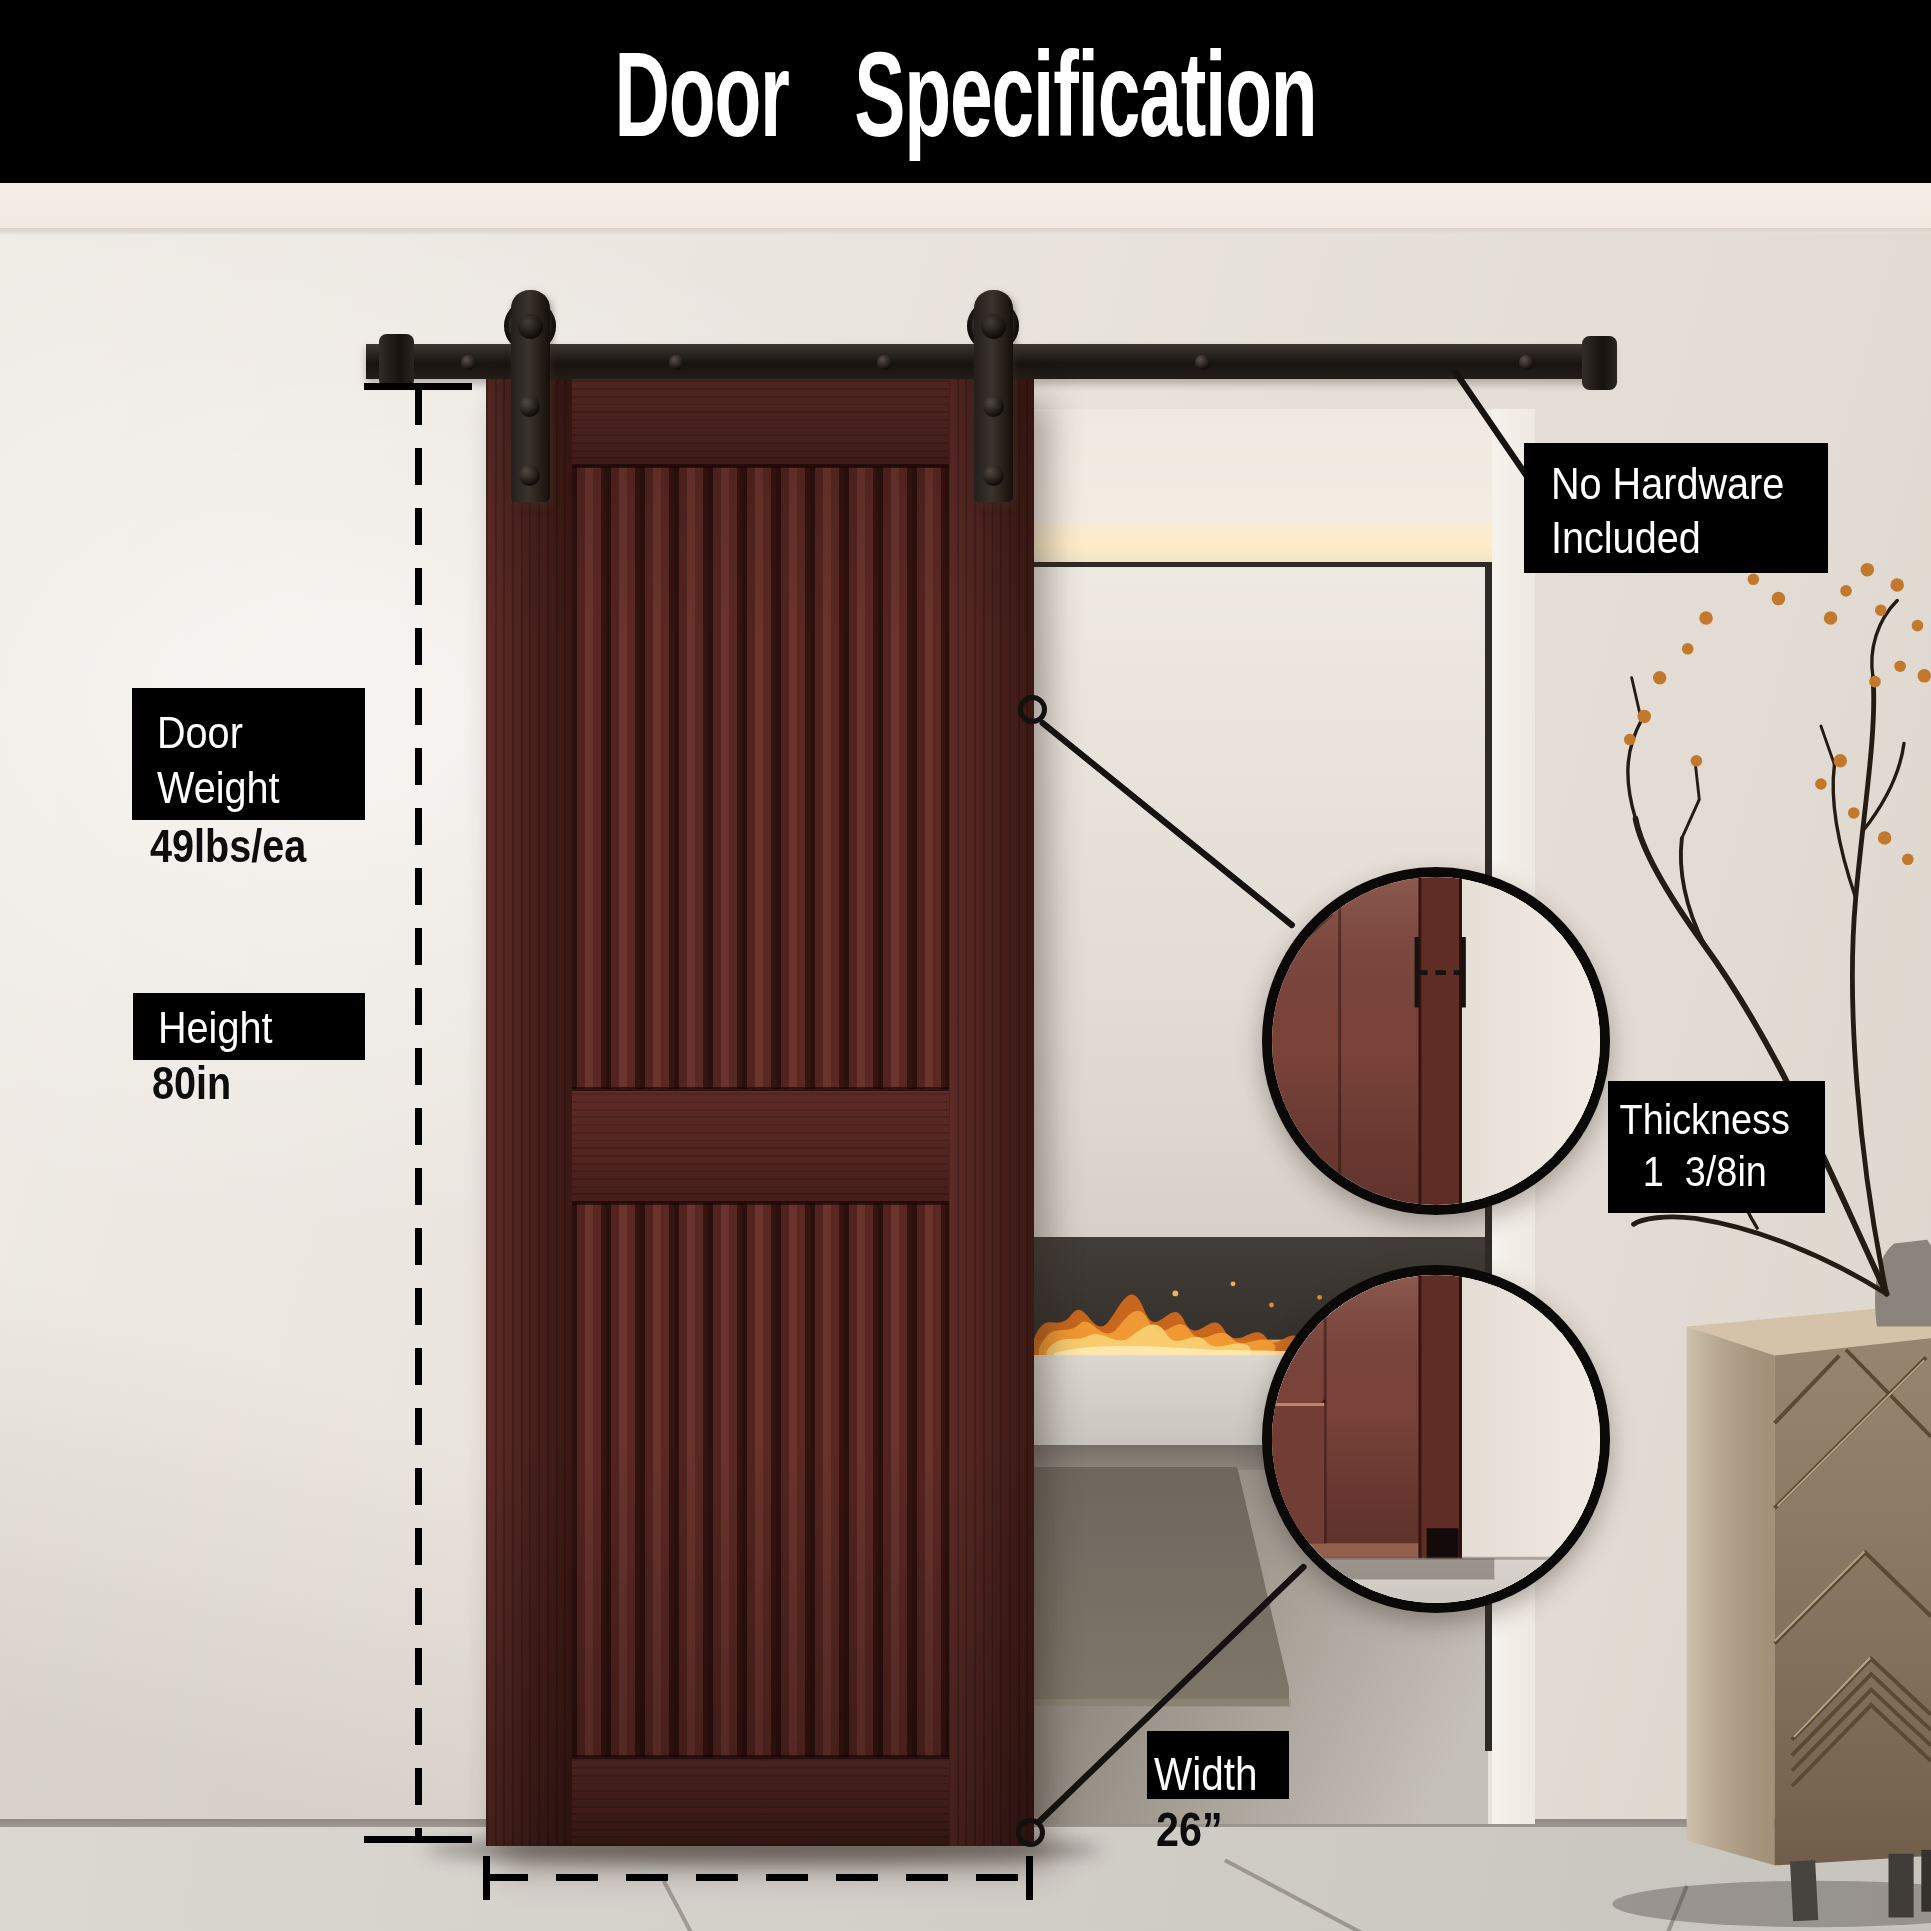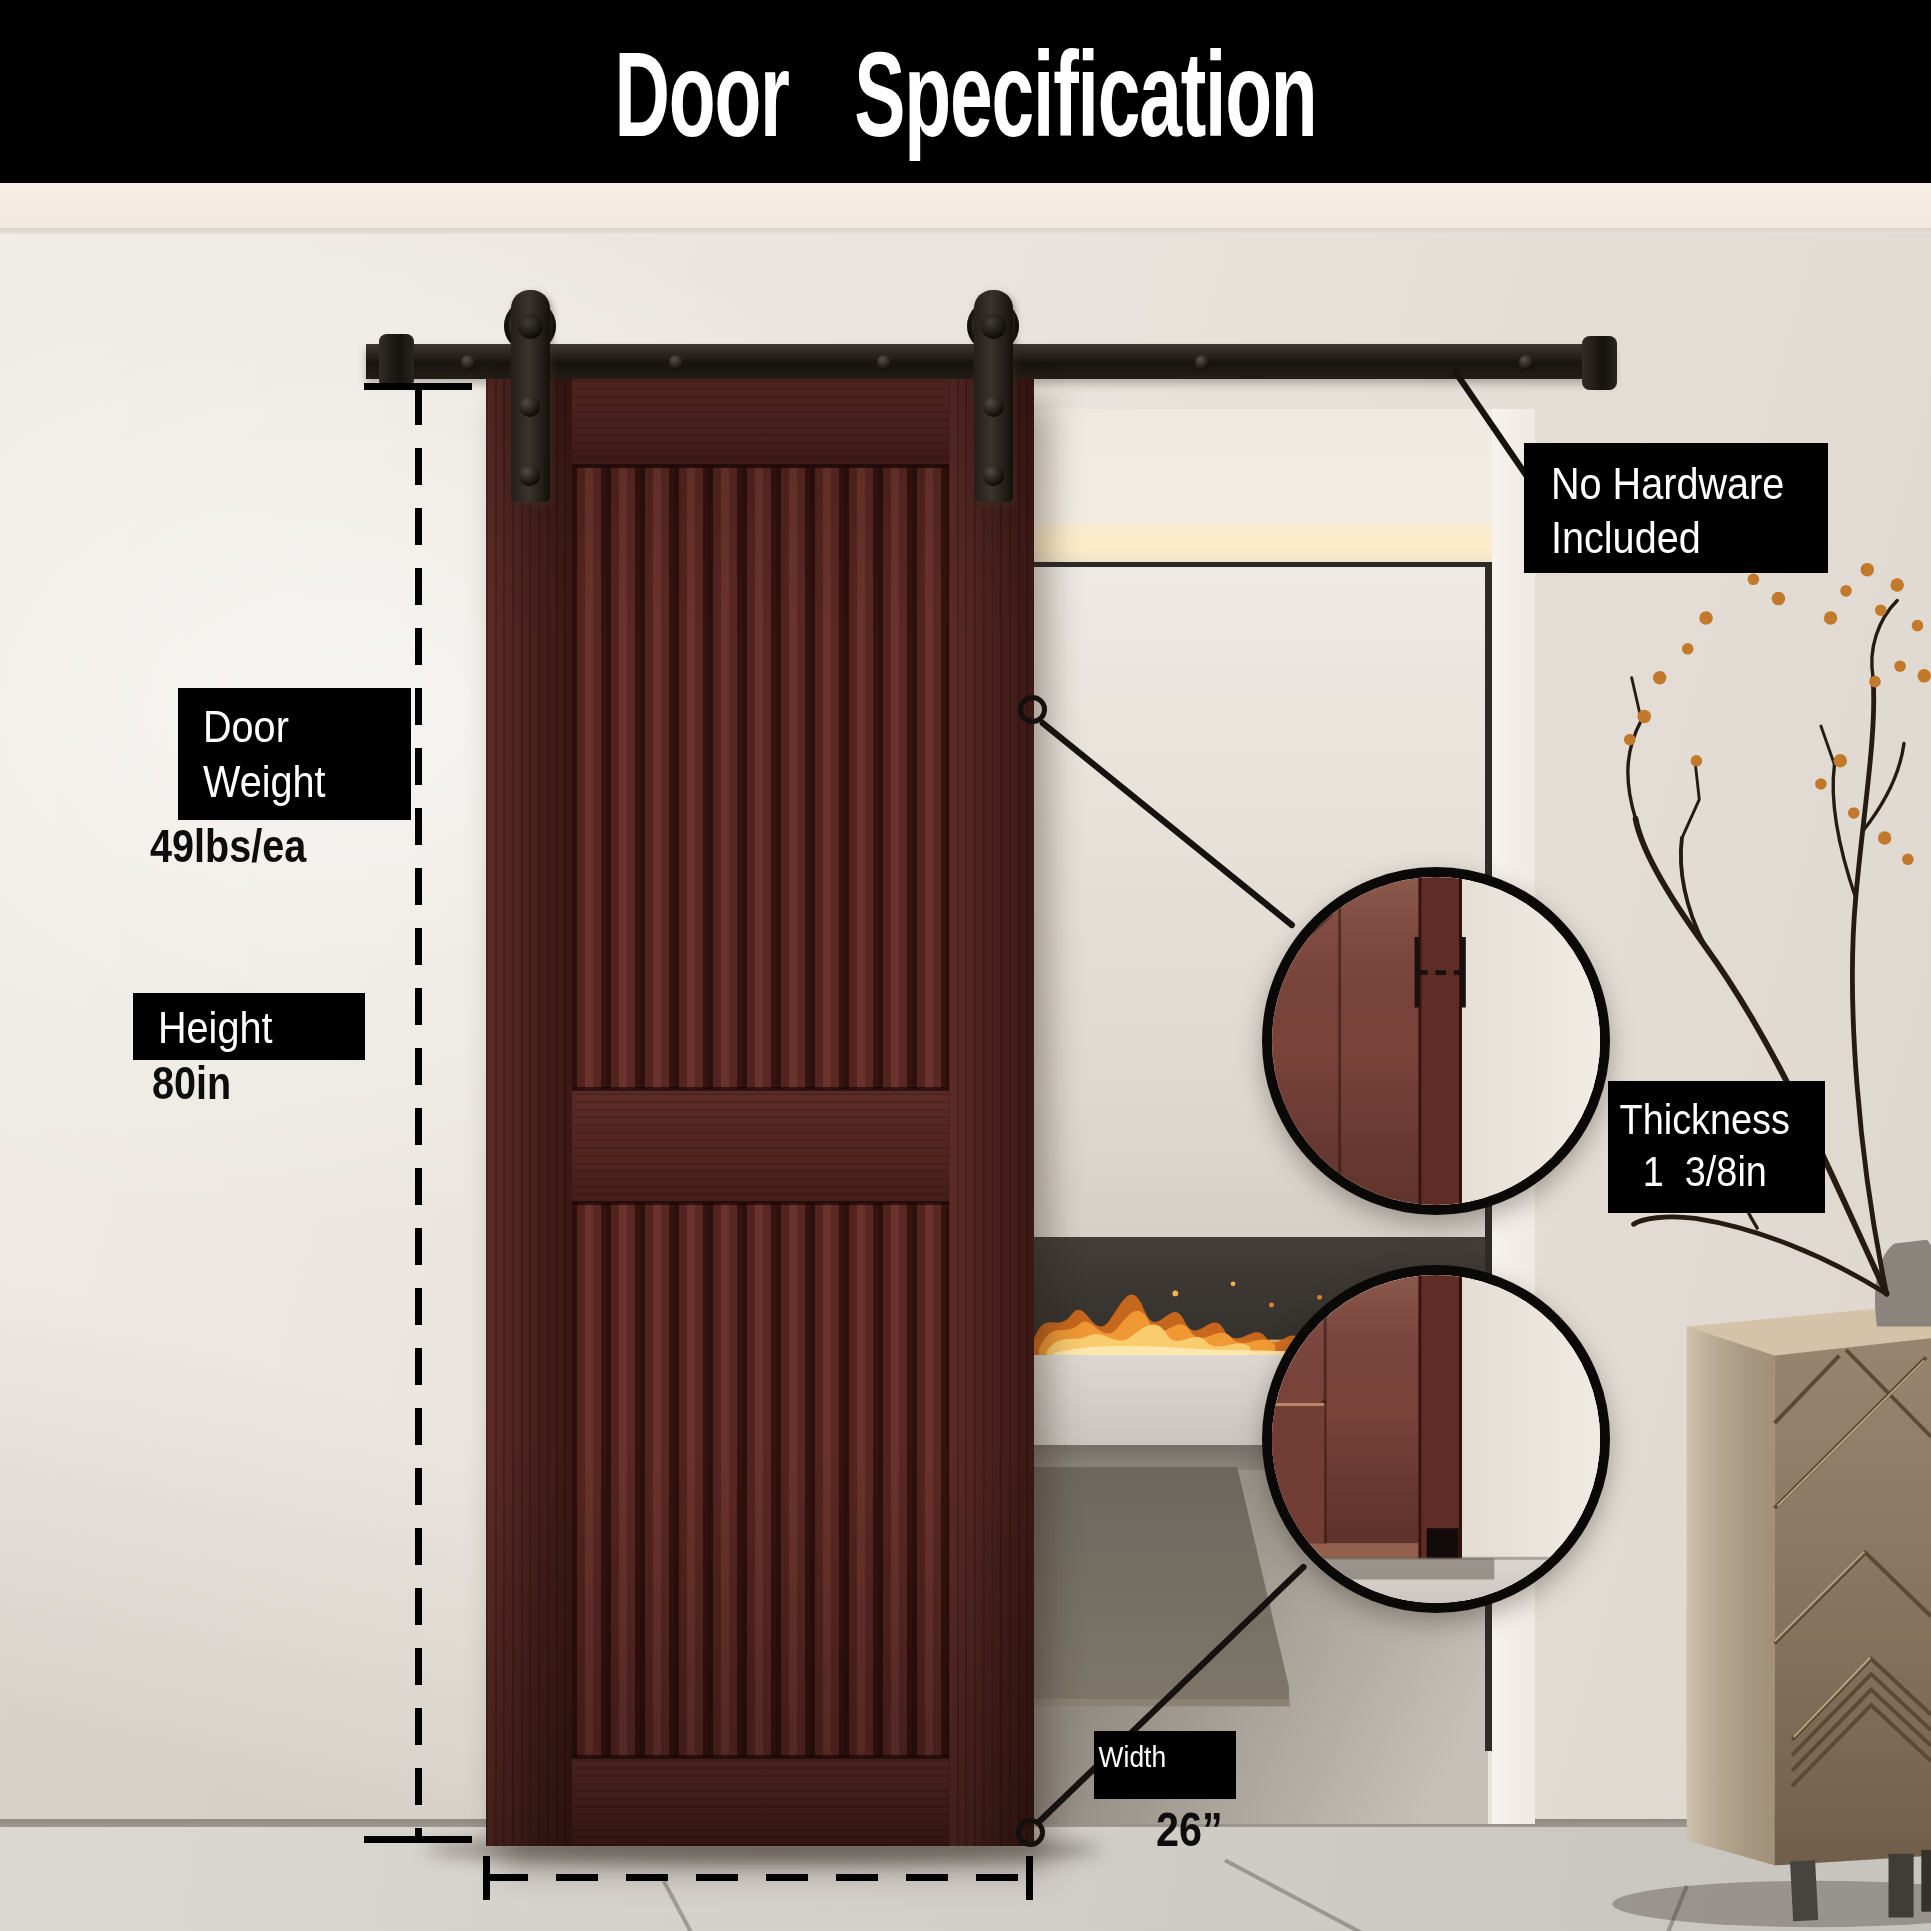--- a/index.html
+++ b/index.html
@@ -322,38 +322,38 @@
   </div>
 
   <div class="marker" style="left:1018px;top:695px;z-index:9;"></div>
   <div class="marker" style="left:1016px;top:1818px;z-index:9;"></div>
 
   <div class="tag" style="left:1524px;top:443px;width:304px;height:130px;padding:13.5px 0 0 27px;font-size:45px;z-index:10;">
     <span class="txt">No Hardware
 Included</span>
   </div>
 
-  <div class="tag" style="left:132px;top:688px;width:233px;height:132px;padding:12px 0 0 25px;font-size:45px;z-index:10;margin-left:46px;">
+  <div class="tag" style="left:132px;top:688px;width:233px;height:132px;padding:18px 0 0 25px;font-size:45px;z-index:10;">
     <span class="txt">Door
 Weight</span>
   </div>
   <div class="val" style="left:150px;top:819px;font-size:46px;z-index:10;">49lbs/ea</div>
 
   <div class="tag" style="left:133px;top:993px;width:232px;height:67px;padding:7.7px 0 0 25px;font-size:45px;z-index:10;">
     <span class="txt">Height</span>
   </div>
   <div class="val" style="left:152px;top:1056px;font-size:46px;z-index:10;">80in</div>
 
   <div class="tag center" style="left:1608px;top:1081px;width:217px;height:132px;padding:11.6px 0 0 0;font-size:43px;z-index:10;">
     <span class="txt">Thickness
 1  3/8in</span>
   </div>
 
 
-  <div class="tag center" style="left:1094px;top:1731px;width:142px;height:68px;padding:8px 0 0 0;font-size:30px;z-index:10;">
+  <div class="tag center" style="left:1147px;top:1731px;width:142px;height:68px;padding:15px 0 0 0;font-size:46px;z-index:10;">
     <span class="txt">Width</span>
   </div>
   <div class="val" style="left:1156px;top:1802px;font-size:48px;z-index:10;">26”</div>
 
   <div class="header"></div>
   <div class="title">Door Specification</div>
 
 </div>
 
 

